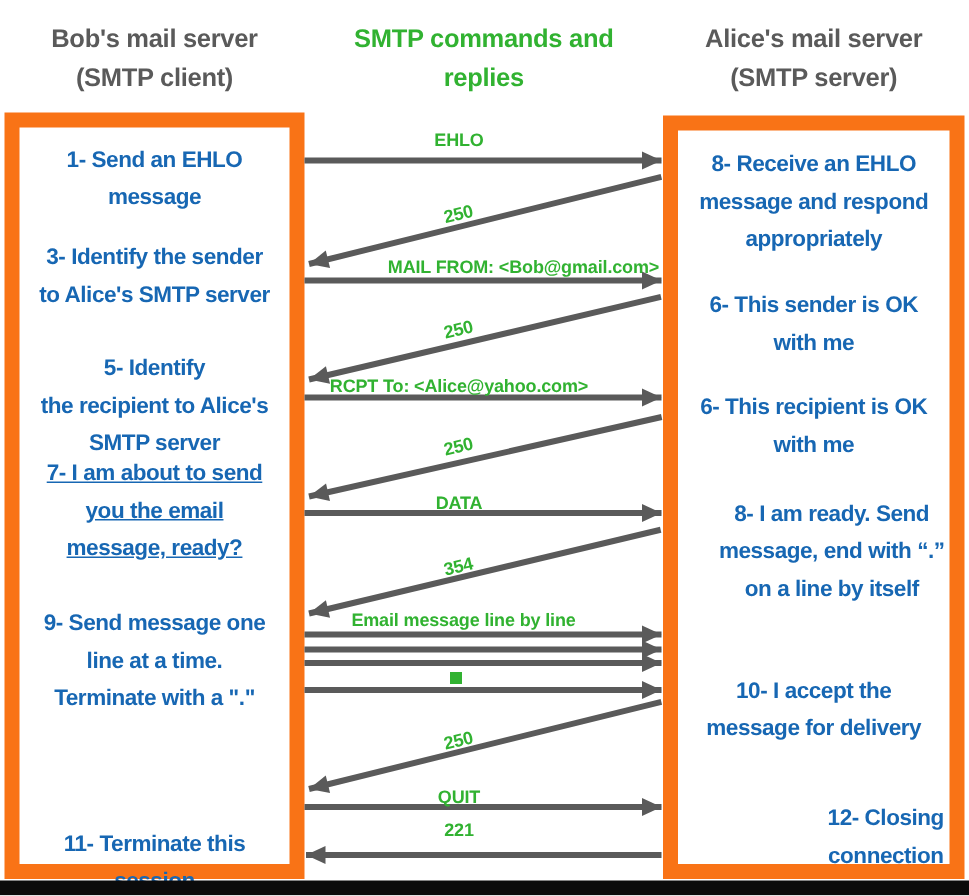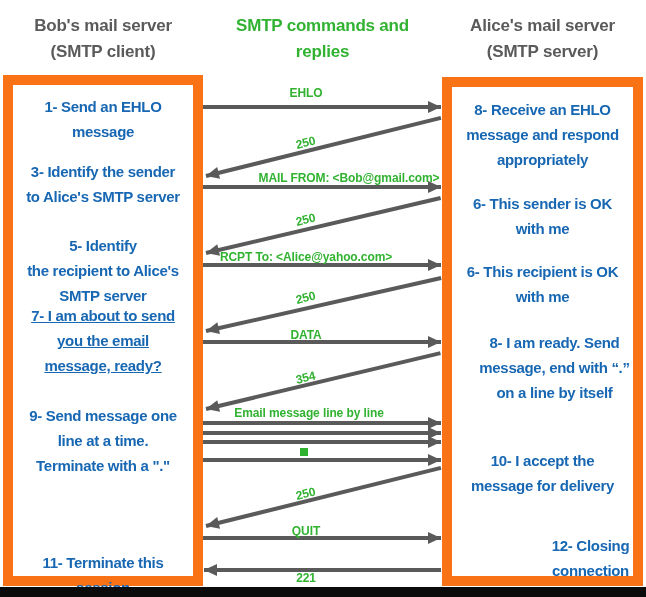--- a/index.html
+++ b/index.html
@@ -109,16 +109,16 @@
   <div class="msg ctr" style="top:171px;padding-left:43px;">MAIL FROM: &lt;Bob@gmail.com&gt;</div>
   <div class="msg rot" style="left:296px;top:215px;">250</div>
   <div class="msg ctr" style="top:250px;">RCPT To: &lt;Alice@yahoo.com&gt;</div>
   <div class="msg rot" style="left:296px;top:293px;">250</div>
   <div class="msg ctr" style="top:328px;">DATA</div>
   <div class="msg rot" style="left:296px;top:373px;">354</div>
   <div class="msg" style="left:224px;top:406px;width:170px;text-align:center;">Email message line by line</div>
   <span class="dot-square"></span>
   <div class="msg rot" style="left:296px;top:489px;">250</div>
   <div class="msg ctr" style="top:524px;">QUIT</div>
-  <div class="msg ctr" style="top:571px;">221</div>
+  <div class="msg ctr" style="top:546px;">221</div>
 
   <div class="bottom-bar"></div>
 </div>
 
 </body></html>

